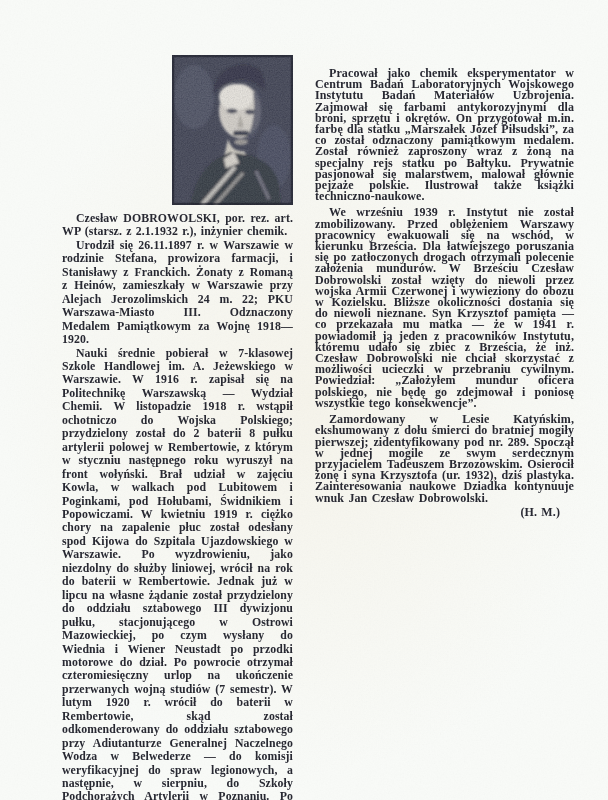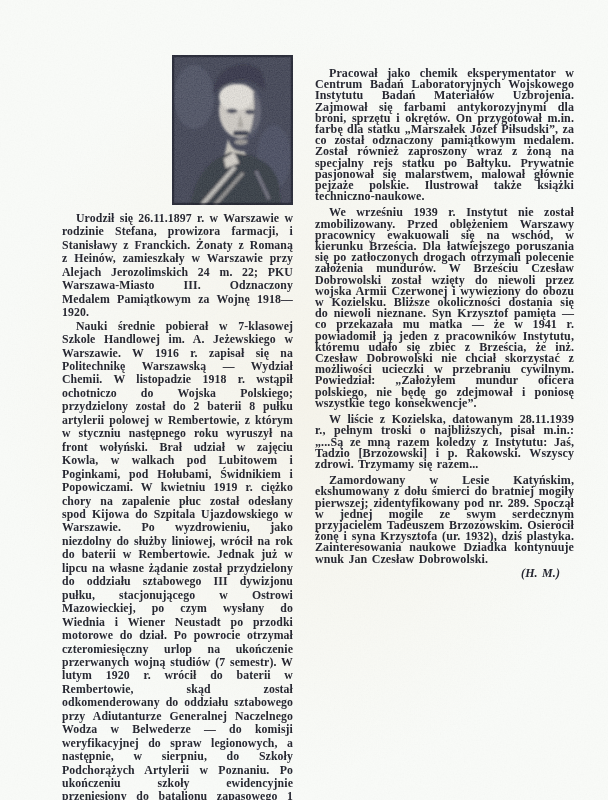--- a/index.html
+++ b/index.html
@@ -36,21 +36,20 @@
     left:315px; top:68px; width:259px;
     font-size:12px; line-height:11.2px;
   }
   .col-right p + p{ margin-top:5px; }
   .photo{
     display:block;
     margin:55px 0 7px auto;
   }
   .signature{
     text-align:right;
-    font-style:italic;
     padding-right:14px;
     margin-top:3px !important;
     text-indent:0 !important;
   }
   .paper-noise{
     position:absolute; inset:0;
     pointer-events:none;
     opacity:0.05;
   }
 </style>
@@ -87,32 +86,32 @@
         <path d="M18 150 Q24 118 44 104 L58 97 L78 100 Q102 108 107 128 L109 150 Z" fill="#10141f"></path>
         <path d="M52 104 L62 97 L67 108 L54 113 Z" fill="#d8d3c6"></path>
         <path d="M30 150 L63 112" stroke="#cfccc0" stroke-width="4" opacity="0.9" fill="none"></path>
         <path d="M43 150 L71 118" stroke="#b8b4a6" stroke-width="3" opacity="0.7" fill="none"></path>
         <path d="M84 116 L97 144" stroke="#9a97a8" stroke-width="3" opacity="0.5" fill="none"></path>
       </g>
       <rect width="121" height="150" filter="url(#grain)" opacity="0.55"></rect>
       <rect x="1" y="1" width="119" height="148" fill="none" stroke="#12141f" stroke-width="2.5" opacity="0.55"></rect>
     </svg>
 
+    <p><b>Czesław DOBROWOLSKI,</b><span> por. rez. art. WP (starsz. z 2.1.1932 r.), inżynier chemik.</span></p>
 
     <p>Urodził się 26.11.1897 r. w Warszawie w rodzinie Stefana, prowizora farmacji, i Stanisławy z Franckich. Żonaty z Romaną z Heinów, zamieszkały w Warszawie przy Alejach Jerozolimskich 24 m. 22; PKU Warszawa-Miasto III. Odznaczony Medalem Pamiątkowym za Wojnę 1918—1920.</p>
 
     <p>Nauki średnie pobierał w 7-klasowej Szkole Handlowej im. A. Jeżewskiego w Warszawie. W 1916 r. zapisał się na Politechnikę Warszawską — Wydział Chemii. W listopadzie 1918 r. wstąpił ochotniczo do Wojska Polskiego; przydzielony został do 2 baterii 8 pułku artylerii polowej w Rembertowie, z którym w styczniu następnego roku wyruszył na front wołyński. Brał udział w zajęciu Kowla, w walkach pod Lubitowem i Poginkami, pod Hołubami, Świdnikiem i Popowiczami. W kwietniu 1919 r. ciężko chory na zapalenie płuc został odesłany spod Kijowa do Szpitala Ujazdowskiego w Warszawie. Po wyzdrowieniu, jako niezdolny do służby liniowej, wrócił na rok do baterii w Rembertowie. Jednak już w lipcu na własne żądanie został przydzielony do oddziału sztabowego III dywizjonu pułku, stacjonującego w Ostrowi Mazowieckiej, po czym wysłany do Wiednia i Wiener Neustadt po przodki motorowe do dział. Po powrocie otrzymał czteromiesięczny urlop na ukończenie przerwanych wojną studiów (7 semestr). W lutym 1920 r. wrócił do baterii w Rembertowie, skąd został odkomenderowany do oddziału sztabowego przy Adiutanturze Generalnej Naczelnego Wodza w Belwederze — do komisji weryfikacyjnej do spraw legionowych, a następnie, w sierpniu, do Szkoły Podchorążych Artylerii w Poznaniu. Po ukończeniu szkoły ewidencyjnie przeniesiony do batalionu zapasowego 1 pułku artylerii najcięższej. Ćwiczenia odbywał w tym batalionie, w Szkole Artylerii w Toruniu i w Szkole Zbrojmistrzów.</p>
   </div>
 
   <div class="col col-right">
     <p>Pracował jako chemik eksperymentator w Centrum Badań Laboratoryjnych Wojskowego Instytutu Badań Materiałów Uzbrojenia. Zajmował się farbami antykorozyjnymi dla broni, sprzętu i okrętów. On przygotował m.in. farbę dla statku „Marszałek Józef Piłsudski”, za co został odznaczony pamiątkowym medalem. Został również zaproszony wraz z żoną na specjalny rejs statku po Bałtyku. Prywatnie pasjonował się malarstwem, malował głównie pejzaże polskie. Ilustrował także książki techniczno-naukowe.</p>
 
     <p>We wrześniu 1939 r. Instytut nie został zmobilizowany. Przed oblężeniem Warszawy pracownicy ewakuowali się na wschód, w kierunku Brześcia. Dla łatwiejszego poruszania się po zatłoczonych drogach otrzymali polecenie założenia mundurów. W Brześciu Czesław Dobrowolski został wzięty do niewoli przez wojska Armii Czerwonej i wywieziony do obozu w Kozielsku. Bliższe okoliczności dostania się do niewoli nieznane. Syn Krzysztof pamięta — co przekazała mu matka — że w 1941 r. powiadomił ją jeden z pracowników Instytutu, któremu udało się zbiec z Brześcia, że inż. Czesław Dobrowolski nie chciał skorzystać z możliwości ucieczki w przebraniu cywilnym. Powiedział: „Założyłem mundur oficera polskiego, nie będę go zdejmował i poniosę wszystkie tego konsekwencje”.</p>
 
-    <p>W liście z Kozielska, datowanym 28.11.1939 r., pełnym troski o najbliższych, pisał m.in.: „...Są ze mną razem koledzy z Instytutu: Jaś, Tadzio [Brzozowski] i p. Rakowski. Wszyscy zdrowi. Trzymamy się razem...</p>
 
     <p>Zamordowany w Lesie Katyńskim, ekshumowany z dołu śmierci do bratniej mogiły pierwszej; zidentyfikowany pod nr. 289. Spoczął w jednej mogile ze swym serdecznym przyjacielem Tadeuszem Brzozowskim. Osierocił żonę i syna Krzysztofa (ur. 1932), dziś plastyka. Zainteresowania naukowe Dziadka kontynuuje wnuk Jan Czesław Dobrowolski.</p>
 
     <p class="signature">(H. M.)</p>
   </div>
 
   <svg class="paper-noise" width="608" height="800" aria-hidden="true">
     <filter id="pnoise">
       <feTurbulence type="fractalNoise" baseFrequency="0.7" numOctaves="2" seed="4" stitchTiles="stitch"></feTurbulence>
       <feColorMatrix type="saturate" values="0"></feColorMatrix>

